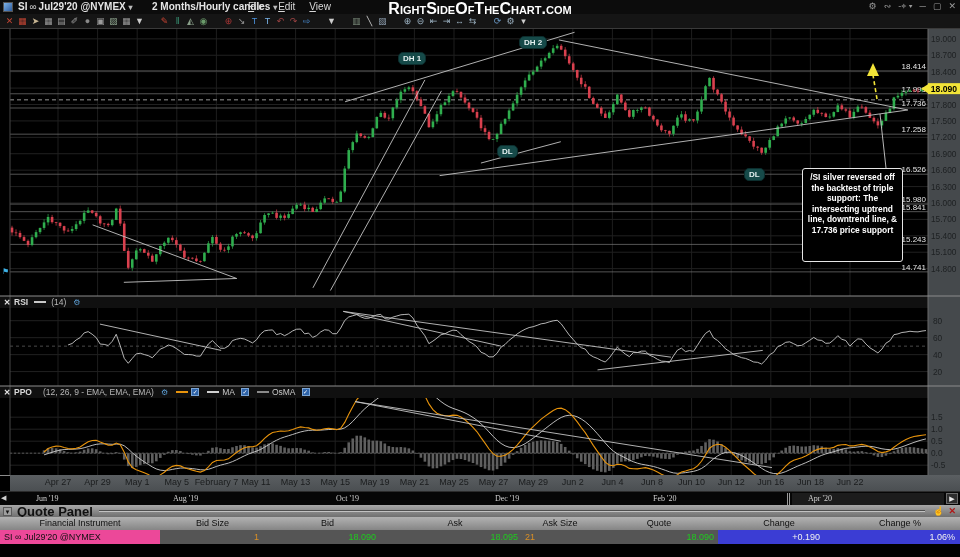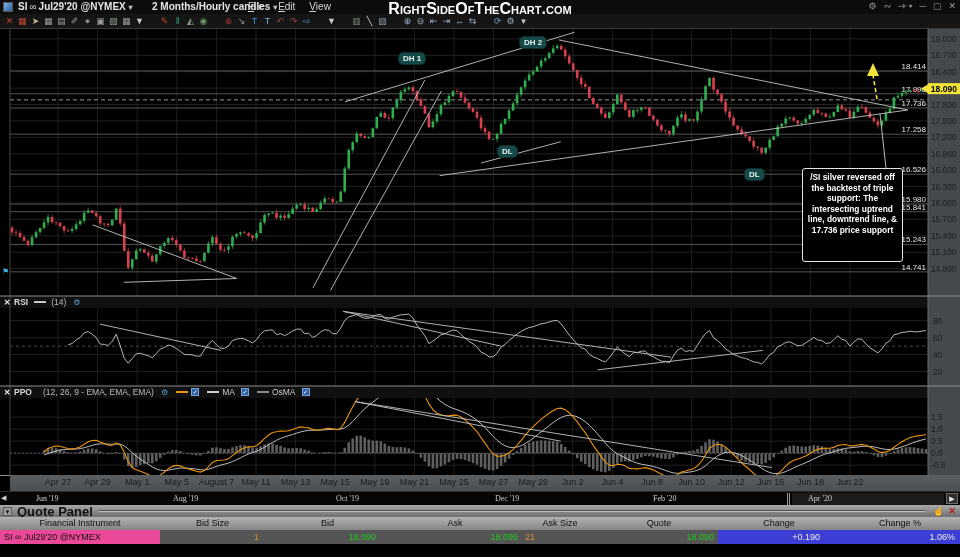--- a/index.html
+++ b/index.html
@@ -1035,21 +1035,21 @@
       <div class="tag" style="left: 519px; top: 7px;">DH 2</div>
       <div class="tag" style="left: 497px; top: 116px;">DL</div>
       <div class="tag" style="left: 744px; top: 139px;">DL</div>
     </div>
 
   <div id="date-axis">
       <span class="dlabel" style="left: 48px;">Apr 27</span>
       <span class="dlabel" style="left: 87.6px;">Apr 29</span>
       <span class="dlabel" style="left: 127.2px;">May 1</span>
       <span class="dlabel" style="left: 166.8px;">May 5</span>
-      <span class="dlabel" style="left: 206.4px;">August 7</span>
+      <span class="dlabel" style="left: 206.4px;">February 7</span>
       <span class="dlabel" style="left: 246px;">May 11</span>
       <span class="dlabel" style="left: 285.6px;">May 13</span>
       <span class="dlabel" style="left: 325.2px;">May 15</span>
       <span class="dlabel" style="left: 364.8px;">May 19</span>
       <span class="dlabel" style="left: 404.4px;">May 21</span>
       <span class="dlabel" style="left: 444px;">May 25</span>
       <span class="dlabel" style="left: 483.6px;">May 27</span>
       <span class="dlabel" style="left: 523.2px;">May 29</span>
       <span class="dlabel" style="left: 562.8px;">Jun 2</span>
       <span class="dlabel" style="left: 602.4px;">Jun 4</span>

